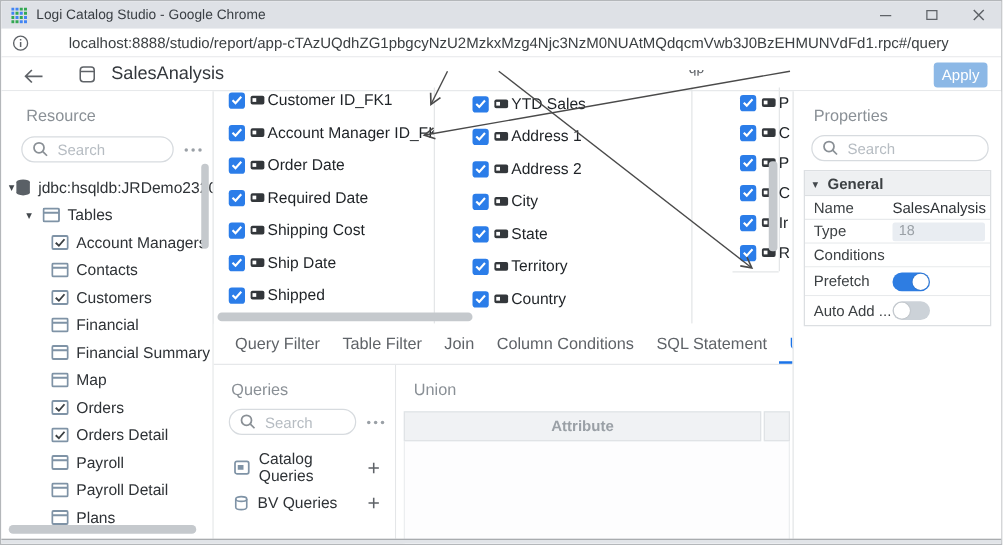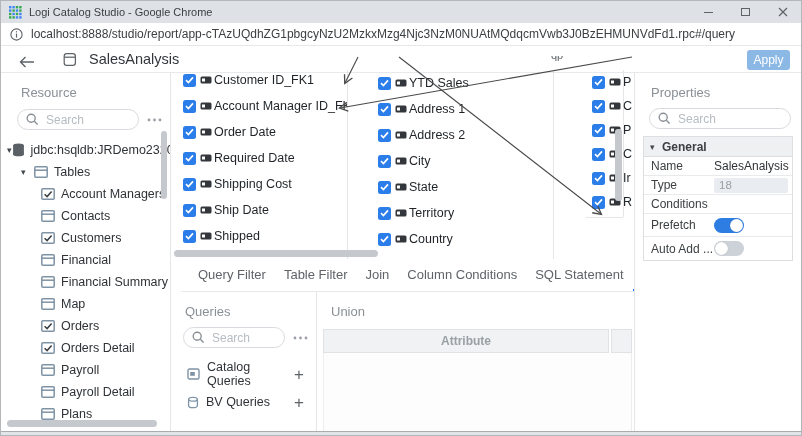--- a/index.html
+++ b/index.html
@@ -9,21 +9,21 @@
   
   .titlebar{position:absolute;left:0;top:0;right:0;height:22px;background:var(--titlebar-grey,#dee1e6);display:flex;align-items:center;}
   .favicon{margin-left:8px;width:13px;height:13px;display:inline-flex;}
   .win-title{margin-left:7px;font-size:11px;color:#3a3f44;}
   .winctrls{position:absolute;right:0;top:0;height:22px;display:flex;}
   .wc{width:37px;height:22px;display:flex;align-items:center;justify-content:center;cursor:default;}
   .glyph-min{width:9px;height:1px;background:#5f6368;}
   .glyph-max{width:9px;height:8px;border:1px solid #5f6368;}
 
   
-  .urlbar{position:absolute;left:0;top:22px;right:0;height:23px;background:#fff;border-bottom:1px solid #e6e8ea;display:flex;align-items:center;}
+  .urlbar{position:absolute;left:0;top:22px;right:0;height:23px;background:#fff;border-bottom:1px solid #e6e8ea;display:flex;align-items:center;gap:24px;}
   .info-icon{margin-left:9px;display:inline-flex;}
   .url-text{margin-left:8px;font-size:12px;color:#3c4043;white-space:nowrap;overflow:hidden;}
 
   
   .appheader{position:absolute;left:0;top:45px;right:0;height:27px;background:#fff;border-bottom:1px solid #e7e9eb;}
   .back-btn{position:absolute;left:18px;top:8px;cursor:pointer;}
   .doc-icon{position:absolute;left:62px;top:6px;}
   .apptitle{position:absolute;left:88px;top:5px;font-size:14.5px;color:#33373c;}
   .apply{position:absolute;right:11px;top:4px;width:43px;height:20px;background:var(--apply-blue,#8cb8e6);border:none;border-radius:3px;color:#fff;font-size:12px;cursor:pointer;}
 
@@ -54,21 +54,21 @@
   .cb{width:13px;height:13px;border-radius:2.5px;background:var(--checkbox-blue,#2b7de9);display:inline-flex;align-items:center;justify-content:center;flex:none;cursor:pointer;}
   .field-icon{display:inline-flex;margin-left:4px;flex:none;}
   .field-label{margin-left:2px;font-size:12.5px;color:#1f2327;white-space:nowrap;}
   .vline{position:absolute;width:0;border-left:1px solid #e4e6e8;}
   .hline{position:absolute;height:0;border-top:1px solid #e4e6e8;}
   .clipped-title{position:absolute;left:380px;top:10px;width:24px;height:9px;overflow:hidden;color:#5f6368;}
   .clipped-title span{display:block;font-size:11px;margin-top:-7px;}
   .joins{position:absolute;left:0;top:0;pointer-events:none;}
 
   
-  .tabbar{position:absolute;left:180px;top:258px;width:463px;height:33px;display:flex;align-items:stretch;padding-left:8px;border-bottom:1px solid #e6e8ea;background:#fff;}
+  .tabbar{position:absolute;left:170px;top:258px;width:463px;height:33px;display:flex;align-items:stretch;padding-left:8px;border-bottom:1px solid #e6e8ea;background:#fff;}
   .tab{padding:0 9px;font-size:13px;color:#5f6368;line-height:32px;cursor:pointer;white-space:nowrap;}
   .tab.active{color:var(--accent-blue,#1a73e8);box-shadow:inset 0 -2px var(--accent-blue,#1a73e8);}
 
   
   .queries-panel{position:absolute;left:170px;top:291px;width:146px;height:139px;border-right:1px solid #e4e6e8;background:#fff;overflow:hidden;}
   .queries-panel .searchrow{margin:8px 8px 0 12px;}
   #queries-list{margin-top:12px;}
   .q-row{height:28px;display:flex;align-items:center;padding-left:16px;cursor:pointer;}
   .q-icon{display:inline-flex;margin-right:7px;}
   .q-label{font-size:12.5px;color:#2f3337;flex:1;}

